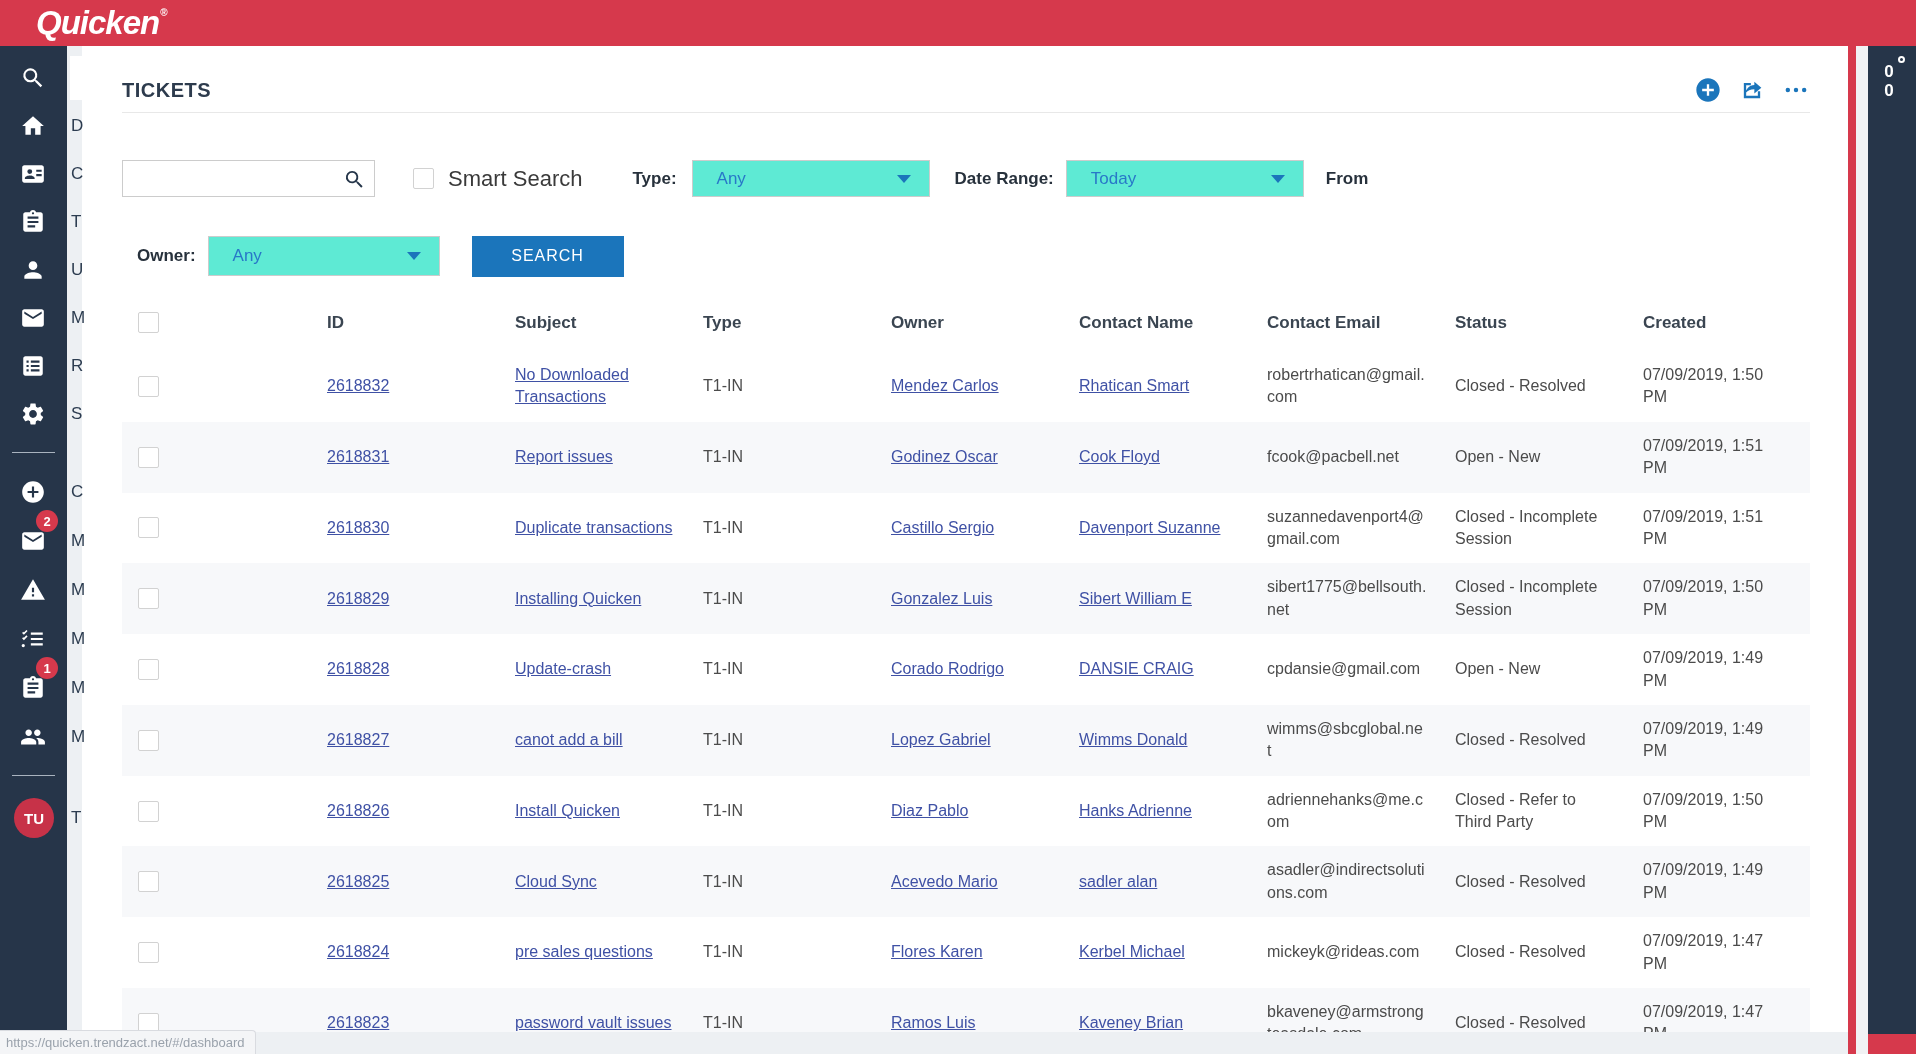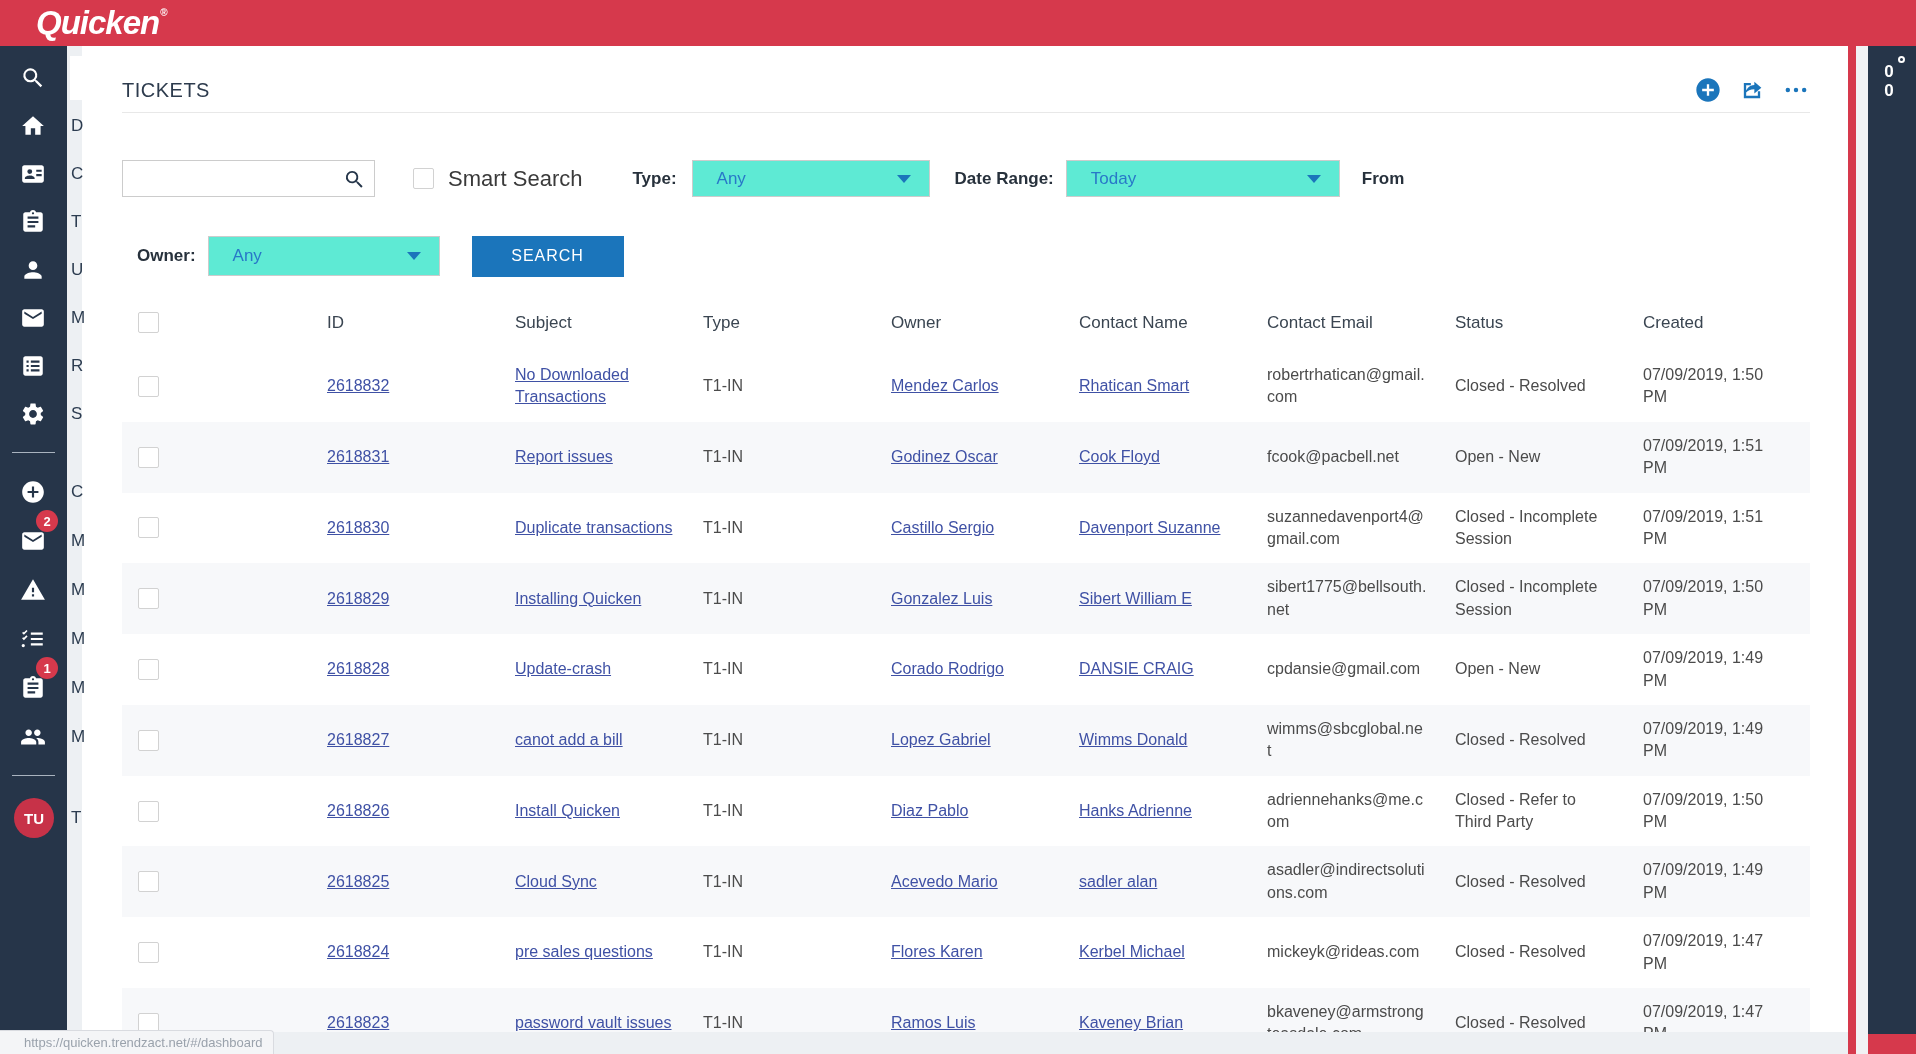--- a/index.html
+++ b/index.html
@@ -21,21 +21,21 @@
   .sb-icon{position:absolute;left:20px;width:26px;height:26px;fill:#fff}
   .sb-letter{position:absolute;left:71px;top:50%;transform:translateY(-50%);color:#2c3c50;font-size:17px;white-space:nowrap;z-index:2}
   .sb-stub{position:absolute;left:70px;top:2px;width:14px;height:44px;background:#fff;z-index:2}
   .sb-badge{position:absolute;left:36px;top:-6px;min-width:22px;height:22px;border-radius:11px;background:var(--badge);color:#fff;font-size:13px;font-weight:bold;display:flex;align-items:center;justify-content:center;z-index:2}
   .sb-divider{height:1px;background:#a9b3bf;margin:14px 12px 14px 12px}
   .sb-avatar{position:absolute;left:14px;width:40px;height:40px;border-radius:50%;background:#c73248;color:#fff;font-size:15px;font-weight:bold;display:flex;align-items:center;justify-content:center}
   .sb-row.avatar-row{height:56px}
   
   .content{position:absolute;left:82px;top:46px;width:1766px;height:1008px;background:#fff;z-index:2;padding:0 38px 0 40px}
   .panel-header{display:flex;align-items:center;justify-content:space-between;padding-top:22px;height:66px}
-  .page-title{font-size:20px;font-weight:normal;color:#2d3b4d;letter-spacing:.5px}
+  .page-title{font-size:20px;font-weight:bold;color:#2d3b4d;letter-spacing:.5px}
   .header-icons{display:flex;align-items:center;gap:16px}
   .hicon{width:28px;height:28px;fill:var(--accent);cursor:pointer}
   .header-divider{height:1px;background:#e8e8e8;margin-top:0}
   
   .filters-row1{display:flex;align-items:center;margin-top:47px;height:37px}
   .filters-row2{display:flex;align-items:center;margin-top:39px;height:40px}
   .search-box{position:relative;width:253px;height:37px;border:1px solid #ccc;background:#fff}
   .search-box input{width:100%;height:100%;border:0;outline:none;font-size:16px;padding:0 40px 0 10px;font-family:inherit}
   .search-box .mag{position:absolute;right:8px;top:7px;width:23px;height:23px;fill:#253549}
   .cb{width:21px;height:21px;border:1px solid #d2d2d2;border-radius:2px;background:#fff}
@@ -43,42 +43,42 @@
   .smart-label{margin-left:14px;font-size:22px;color:#3a3a3a}
   .flabel{font-weight:bold;color:#27313c;font-size:17px}
   .lbl-type{margin-left:50px}
   .lbl-range{margin-left:25px}
   .lbl-from{margin-left:22px}
   .lbl-owner{margin-left:15px}
   .selectbox{position:relative;height:37px;border:1px solid #ccc;background:#5eead4;display:flex;align-items:center;cursor:pointer}
   .selectbox .val{color:var(--sel-text);font-size:17px;margin-left:24px}
   .caret{position:absolute;right:18px;top:50%;transform:translateY(-50%);width:0;height:0;border-left:7px solid transparent;border-right:7px solid transparent;border-top:8px solid var(--accent)}
   .sel-type{width:238px;margin-left:15px}
-  .sel-range{width:274px;margin-left:12px}
+  .sel-range{width:238px;margin-left:12px}
   .sel-owner{width:232px;margin-left:12px;height:40px}
   .datebox{margin-left:13px;width:238px;height:37px;border:2px solid #1e88e5;border-left:7px solid #1e88e5;display:flex;align-items:center;justify-content:center;background:#fff}
   .datebox span{color:var(--sel-text);font-size:17px}
   .search-btn{margin-left:32px;width:152px;height:41px;background:var(--accent);color:#fff;border:0;font-size:16px;letter-spacing:1px;font-family:inherit;cursor:pointer}
   
   table{border-collapse:collapse;table-layout:fixed;width:1688px;margin-top:26px}
-  thead th{text-align:left;font-weight:normal;color:#3a4551;font-size:17px;padding:10px 20px 18px 0;vertical-align:middle}
+  thead th{text-align:left;font-weight:bold;color:#3a4551;font-size:17px;padding:10px 20px 18px 0;vertical-align:middle}
   th.cbcol,td.cbcol{padding-left:16px}
   tbody td{font-size:16px;color:#4b4b4b;padding:13px 28px 13px 0;line-height:1.4;vertical-align:middle;overflow-wrap:break-word;word-wrap:break-word}
   tbody tr:nth-child(even){background:var(--row-alt)}
   td a{color:var(--link);text-decoration:underline;cursor:pointer}
   .bottom-strip{position:absolute;left:0;bottom:0;width:100%;height:22px;background:#edf0f3}
   
   .rail-redline{position:absolute;left:1848px;top:0;width:8px;height:1054px;background:var(--topbar);z-index:4}
   .rail-track{position:absolute;left:1856px;top:46px;width:12px;height:1008px;background:#f1f2f4;z-index:4}
   .rail-panel{position:absolute;left:1868px;top:0;width:48px;height:1054px;background:var(--sidebar);z-index:4}
   .rail-timer{position:absolute;left:14px;top:62px;width:14px;color:#fff;font-size:17px;font-weight:bold;word-break:break-all;line-height:19px;text-align:center}
   .rail-deg{position:absolute;left:30px;top:56px;width:7px;height:7px;border:2px solid #fff;border-radius:50%}
   .rail-bottom-red{position:absolute;left:0;bottom:0;width:100%;height:20px;background:var(--topbar)}
   
-  .status-tooltip{position:absolute;left:0;bottom:0;height:24px;background:#f4f5f7;border:1px solid #d9dbe0;border-left:0;border-bottom:0;border-top-right-radius:4px;display:flex;align-items:center;padding:0 10px 0 24px;z-index:60;color:#9aa2ac;font-size:13px;white-space:nowrap}
+  .status-tooltip{position:absolute;left:0;bottom:0;height:24px;background:#f4f5f7;border:1px solid #d9dbe0;border-left:0;border-bottom:0;border-top-right-radius:4px;display:flex;align-items:center;padding:0 10px 0 6px;z-index:60;color:#9aa2ac;font-size:13px;white-space:nowrap}
 </style>
 </head>
 <body>
 
 <div class="topbar">
   <div class="logo"><span>Quicken</span><sup>®</sup></div>
 </div>
 
 <div class="gutter"></div>
 <aside class="sidebar" id="sidebar">

